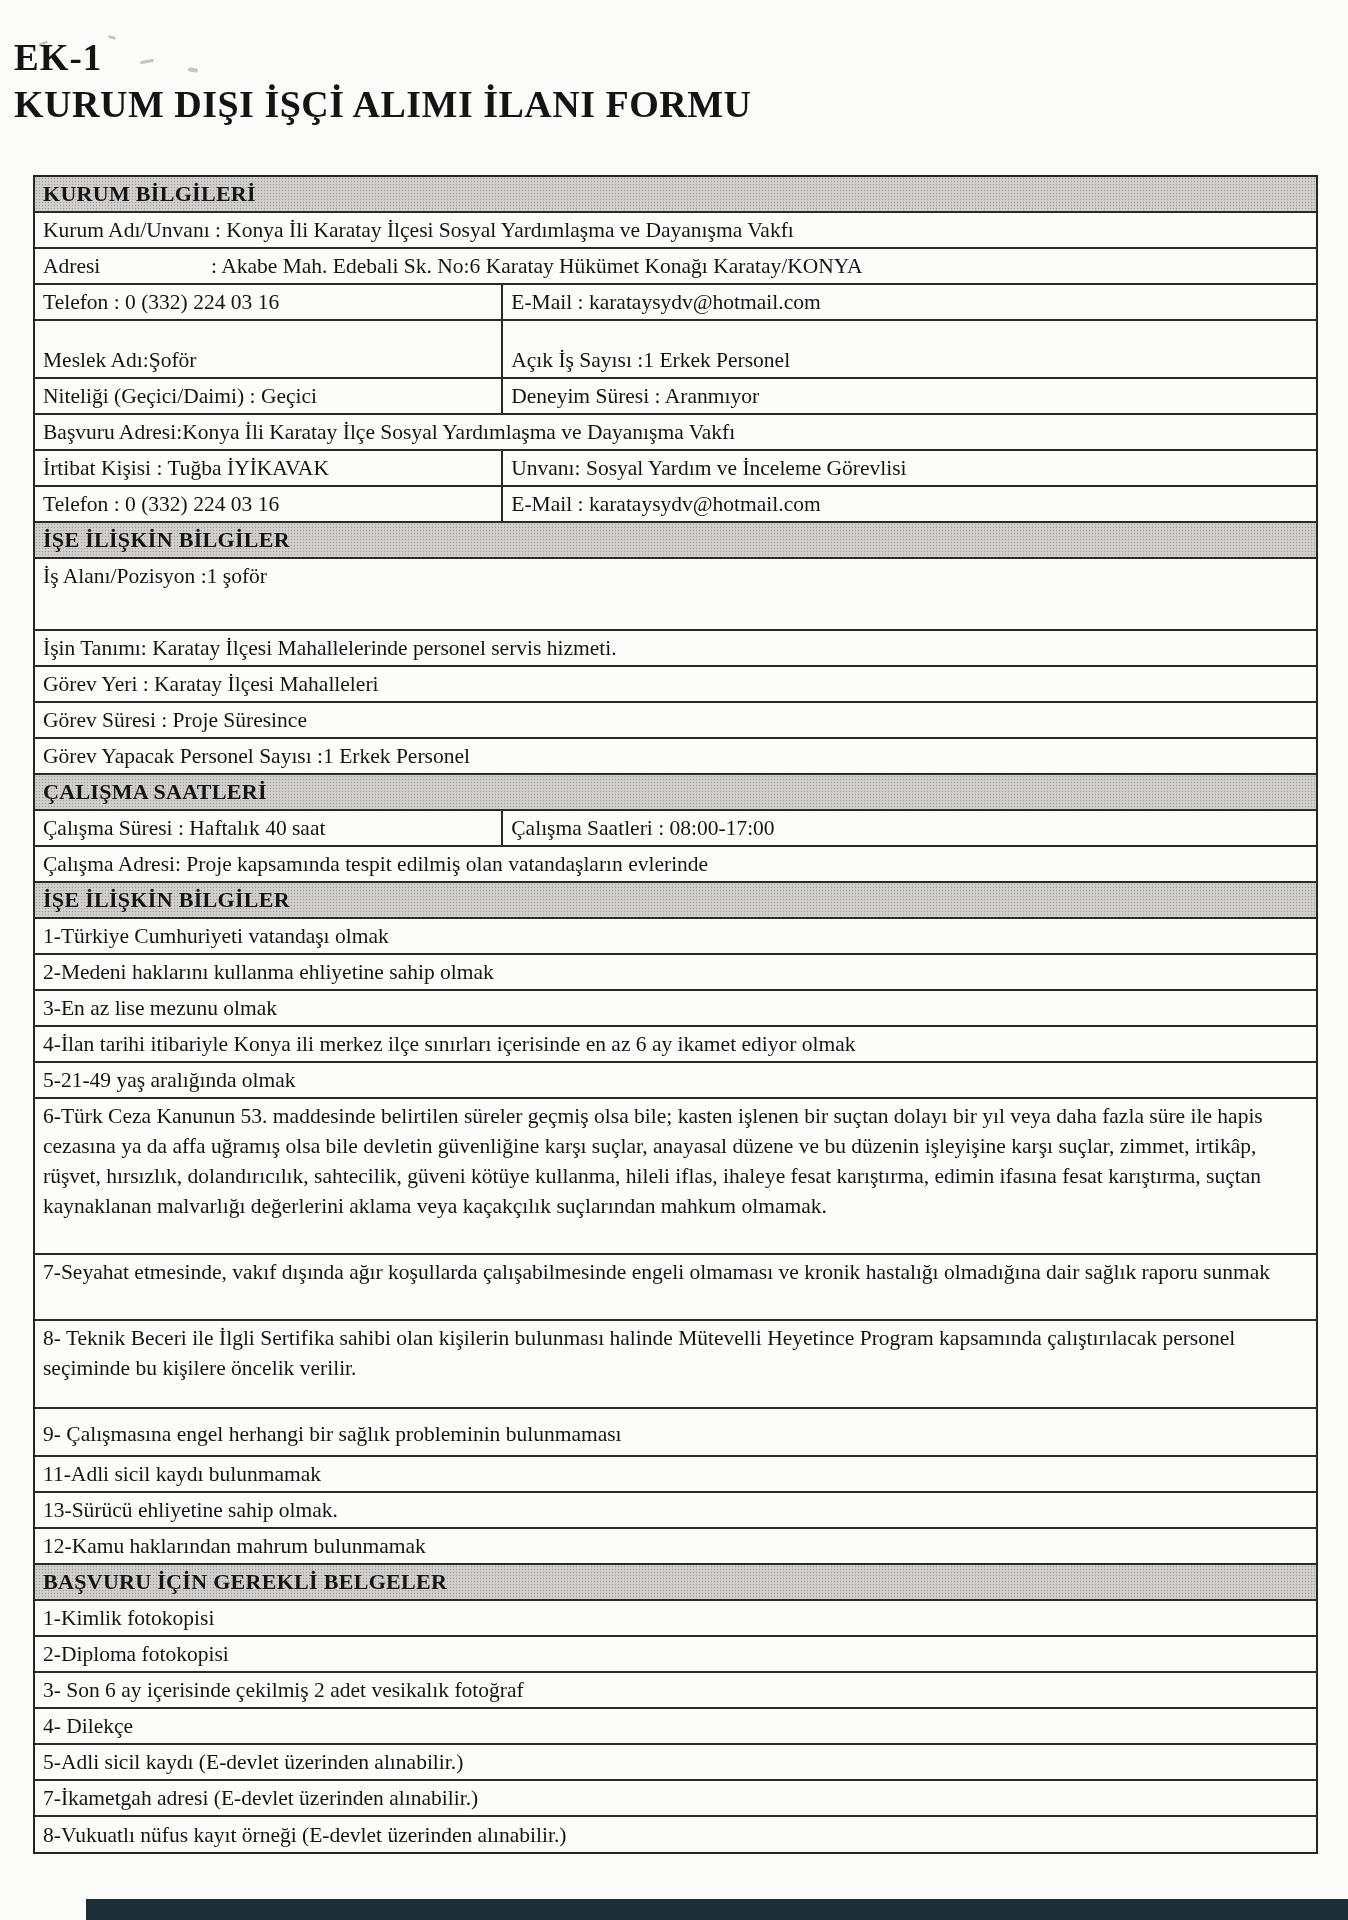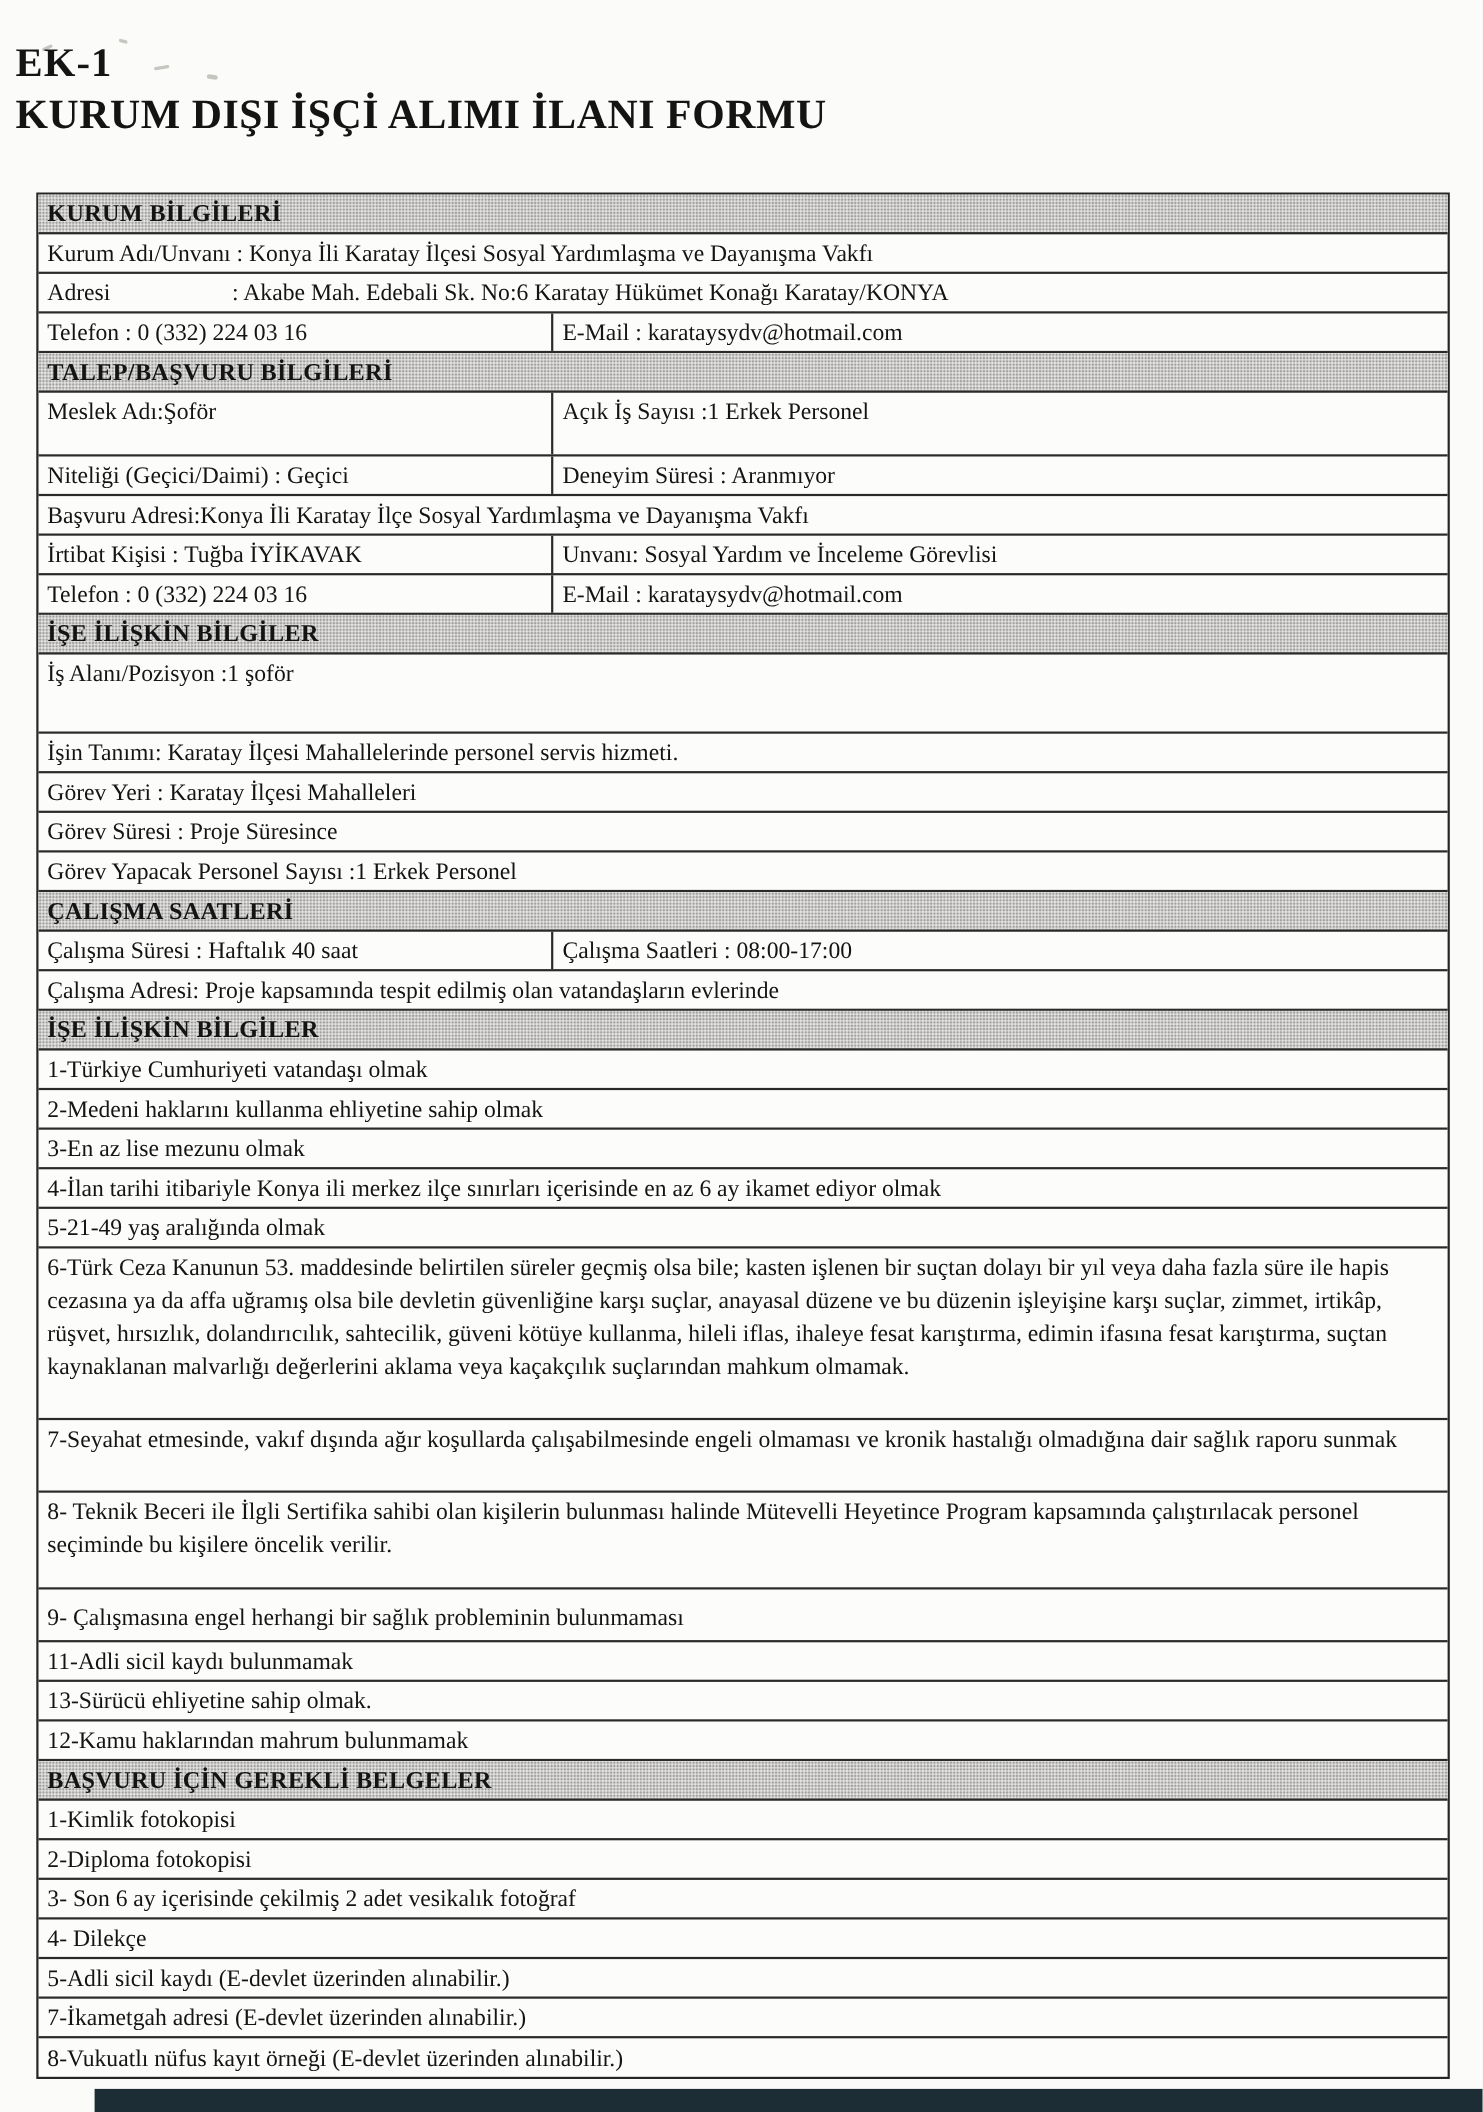--- a/index.html
+++ b/index.html
@@ -52,21 +52,21 @@
     background-image:
       radial-gradient(#9e9e9e 0.7px, transparent 0.9px),
       radial-gradient(#e4e4e2 0.7px, transparent 0.9px);
     background-size:3px 3px,3px 3px;
     background-position:0 0,1.5px 1.5px;
   }
   .split{padding:0;}
   .split .cell{box-sizing:border-box;align-self:stretch;display:flex;align-items:center;}
   .split .cell.left{flex:0 0 36.4%;}
   .split .cell.right{flex:1 1 auto;border-left:2px solid #2a2a2a;}
-  .split.top .cell{align-items:flex-start;}
+  .split.top .cell{align-items:flex-end;}
   .tall-meslek{min-height:58px;}
   .pos-row{min-height:72px;align-items:flex-start;}
   .label-gap .lbl{display:inline-block;width:168px;}
   .req6{min-height:156px;align-items:flex-start;}
   .req7{min-height:66px;align-items:flex-start;font-family:Liberation Serif, serif;}
   .req8{min-height:88px;align-items:flex-start;}
   .req9{min-height:48px;align-items:flex-end;padding-bottom:4px;}
 
   .bottom-bar{
     position:absolute;left:86px;right:0;bottom:0;height:21px;
@@ -104,23 +104,20 @@
     </div>
     <div class="row split">
       <div class="cell left">
           <span class="txt">Telefon : 0 (332) 224 03 16</span>
         </div>
       <div class="cell right">
           <span class="txt">E-Mail : karataysydv@hotmail.com</span>
         </div>
     </div>
 
-    <div class="row header-row">
-      <span class="txt">TALEP/BAŞVURU BİLGİLERİ</span>
-    </div>
     <div class="row split top tall-meslek">
       <div class="cell left">
           <span class="txt">Meslek Adı:Şoför</span>
         </div>
       <div class="cell right">
           <span class="txt">Açık İş Sayısı :1 Erkek Personel</span>
         </div>
     </div>
     <div class="row split">
       <div class="cell left">

